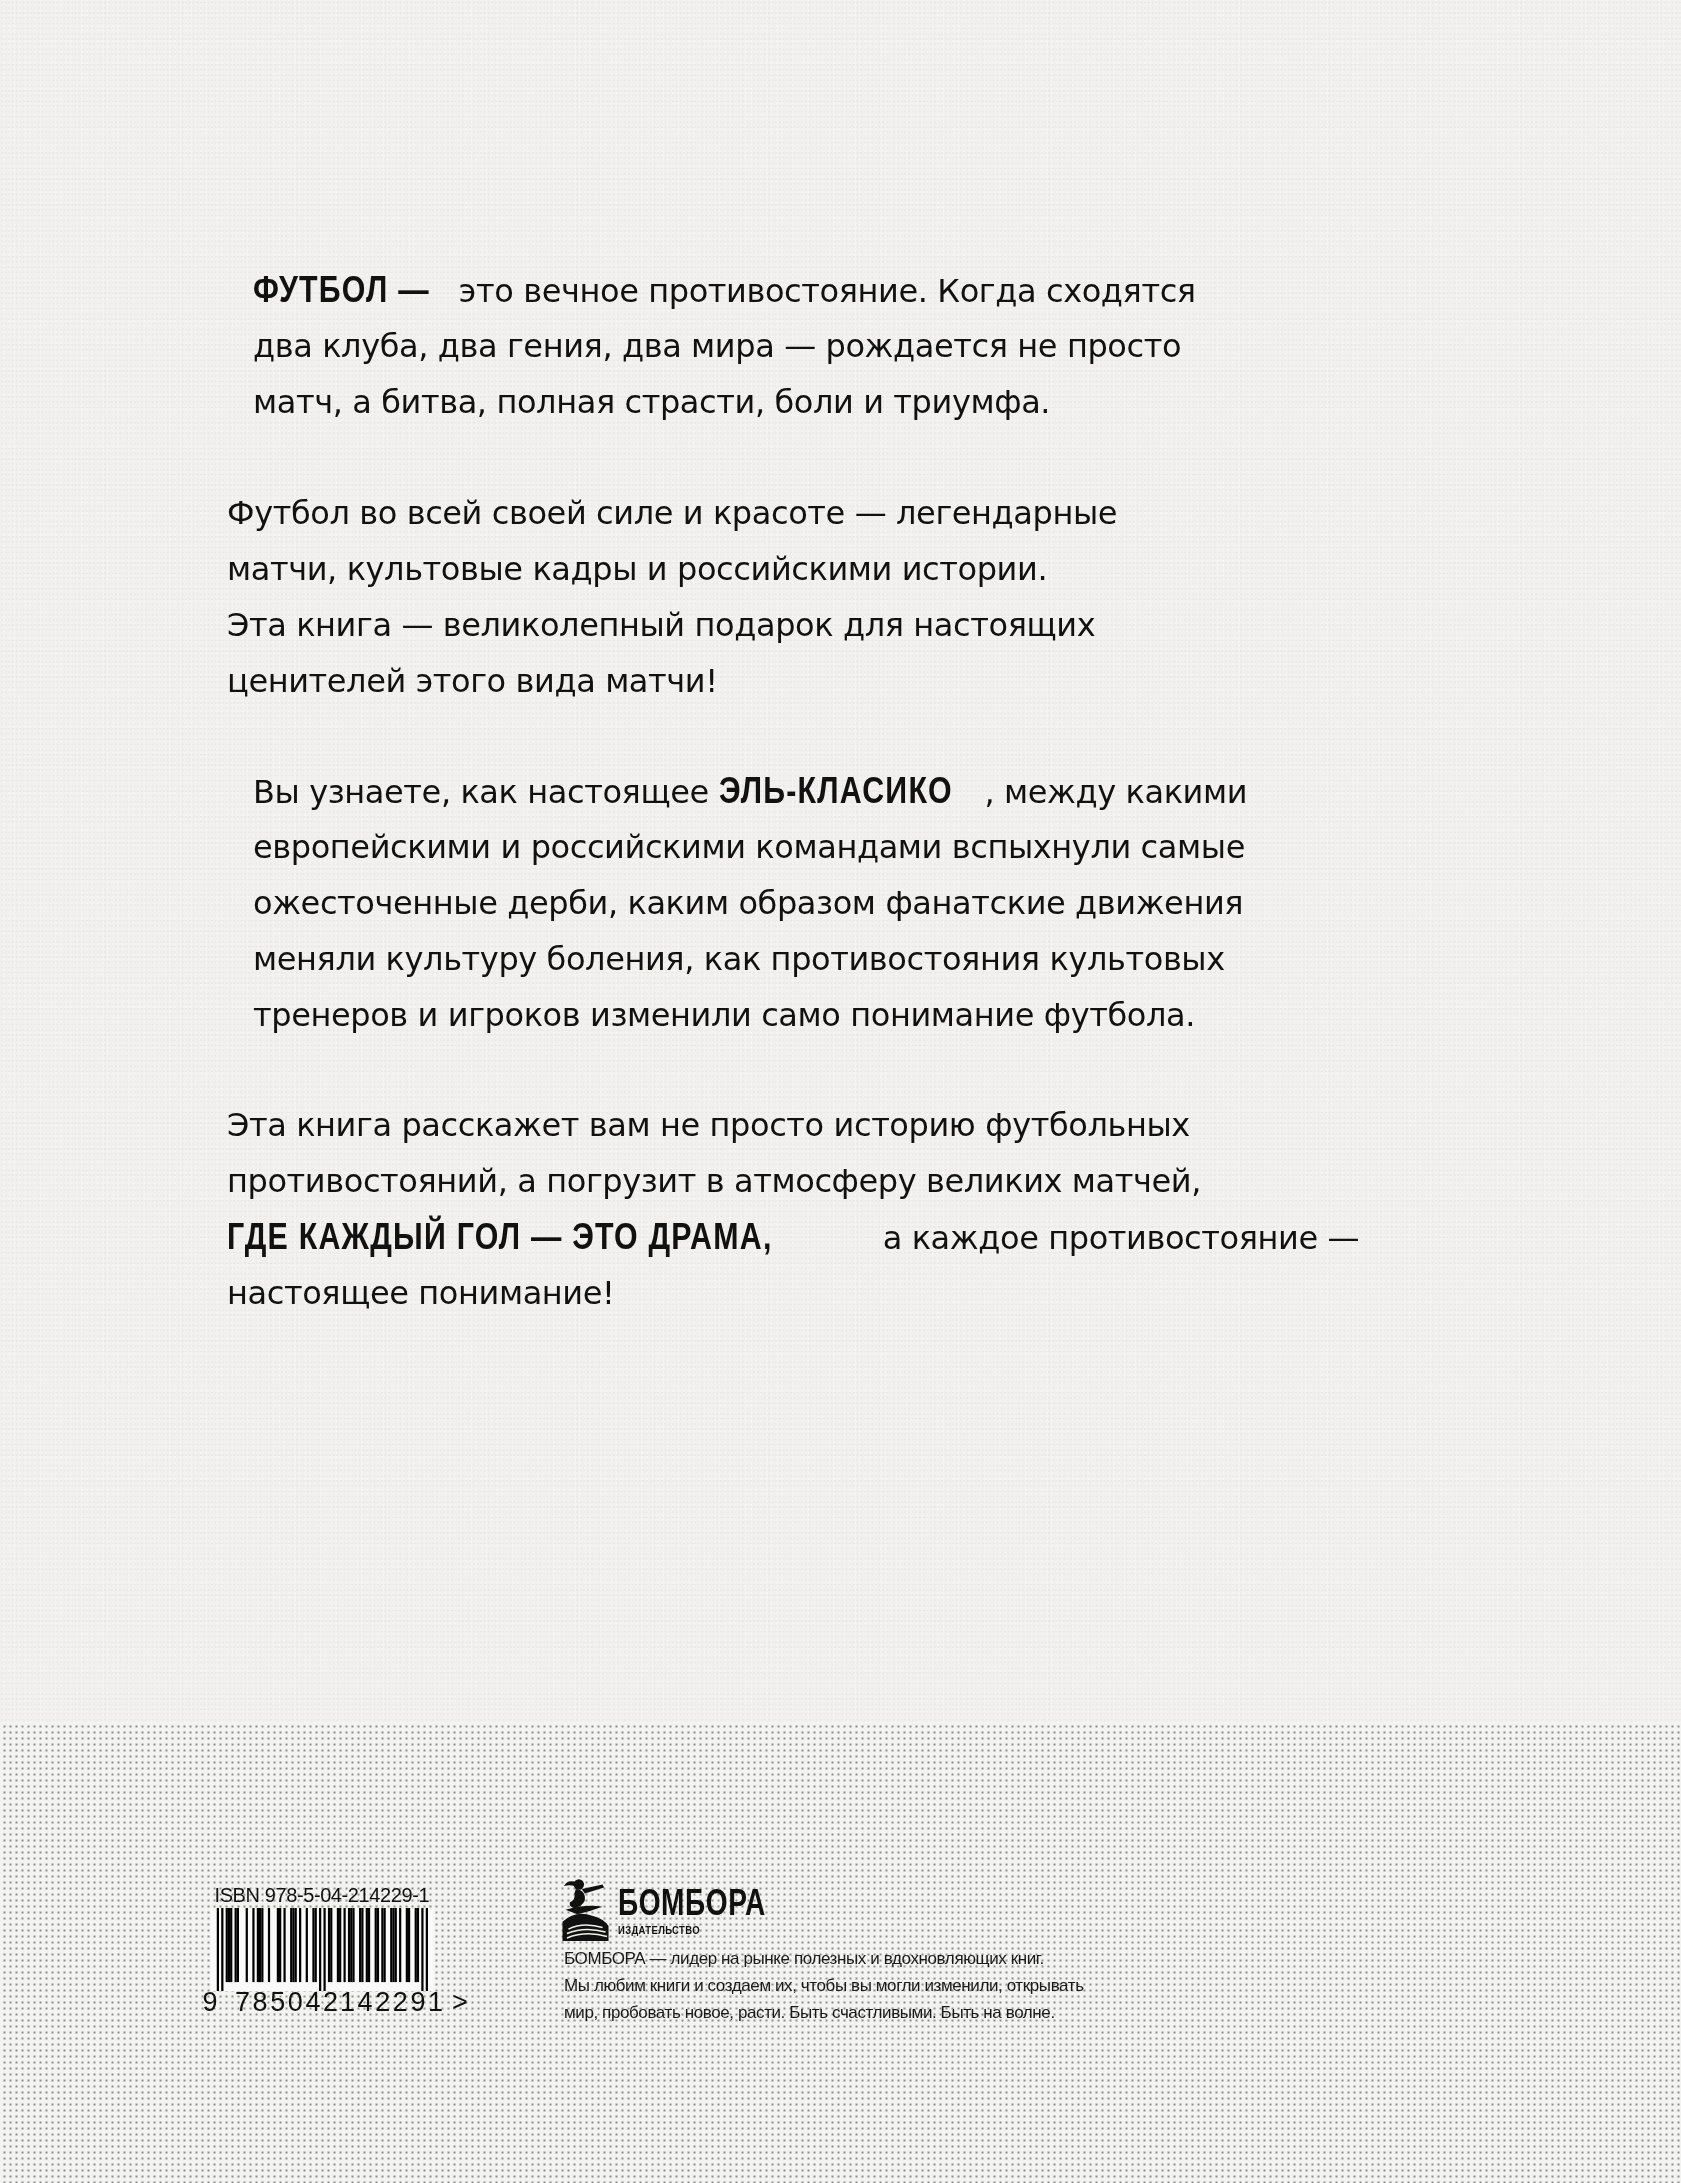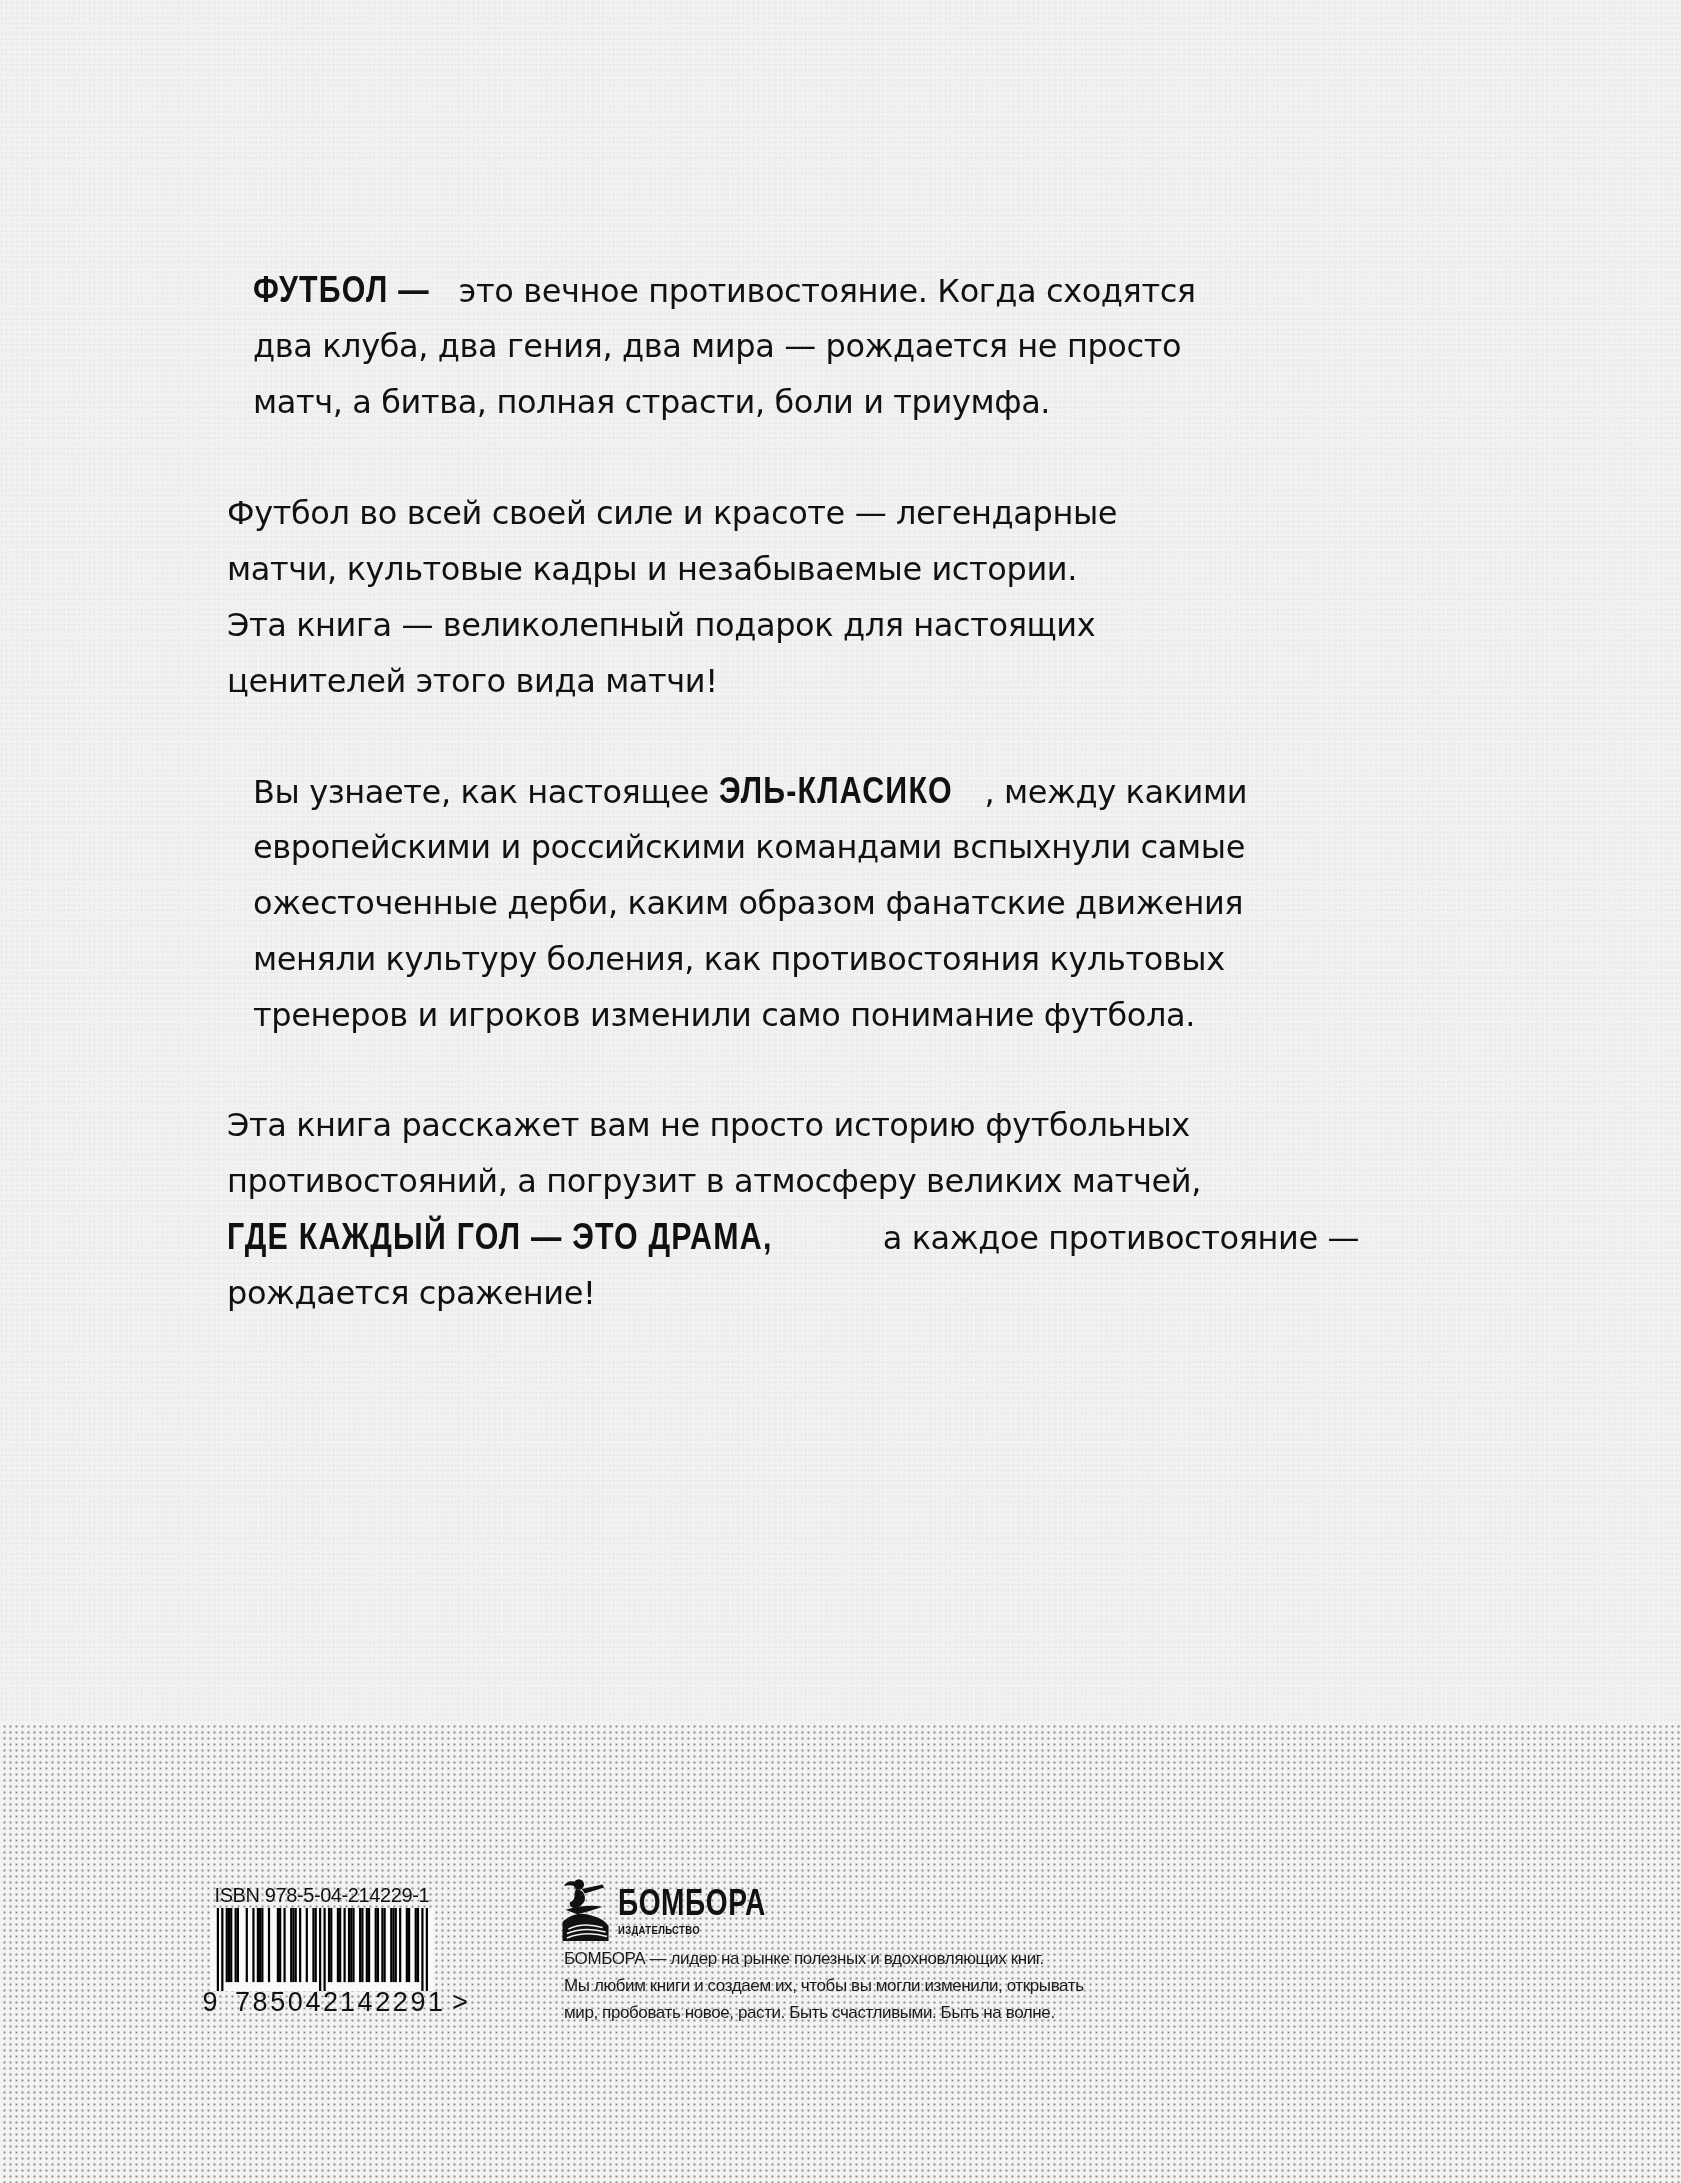--- a/index.html
+++ b/index.html
@@ -85,38 +85,38 @@
 <div class="dot-band"></div>
 
 <div class="para" id="p1">
   <span class="line"><span class="bold">ФУТБОЛ —</span><span> это вечное противостояние. Когда сходятся</span></span>
   <span class="line">два клуба, два гения, два мира — рождается не просто</span>
   <span class="line">матч, а битва, полная страсти, боли и триумфа.</span>
 </div>
 
 <div class="para" id="p2">
   <span class="line">Футбол во всей своей силе и красоте — легендарные</span>
-  <span class="line">матчи, культовые кадры и незабываемые истории.</span>
+  <span class="line">матчи, культовые кадры и российскими истории.</span>
   <span class="line">Эта книга — великолепный подарок для настоящих</span>
   <span class="line">ценителей этого вида матчи!</span>
 </div>
 
 <div class="para" id="p3">
   <span class="line"><span>Вы узнаете, как настоящее </span><span class="bold">ЭЛЬ-КЛАСИКО</span><span>, между какими</span></span>
   <span class="line">европейскими и российскими командами вспыхнули самые</span>
   <span class="line">ожесточенные дерби, каким образом фанатские движения</span>
   <span class="line">меняли культуру боления, как противостояния культовых</span>
   <span class="line">тренеров и игроков изменили само понимание футбола.</span>
 </div>
 
 <div class="para" id="p4">
   <span class="line">Эта книга расскажет вам не просто историю футбольных</span>
   <span class="line">противостояний, а погрузит в атмосферу великих матчей,</span>
   <span class="line"><span class="bold">ГДЕ КАЖДЫЙ ГОЛ — ЭТО ДРАМА,</span><span> а каждое противостояние —</span></span>
-  <span class="line">рождается сражение!</span>
+  <span class="line">настоящее понимание!</span>
 </div>
 
 <div class="barcode-wrap">
   <span class="isbn-text">ISBN 978-5-04-214229-1</span>
   <svg class="barcode-svg" id="barcode-svg" width="224" height="83" viewBox="0 0 300 112">
       <rect x="0" y="0" width="300" height="112" fill="#fafafa"></rect>
       <rect x="8" y="0" width="3" height="112" fill="#000"></rect>
       <rect x="14" y="0" width="3" height="112" fill="#000"></rect>
       <rect x="20" y="0" width="3" height="100" fill="#000"></rect>
       <rect x="23" y="0" width="3" height="100" fill="#000"></rect>

